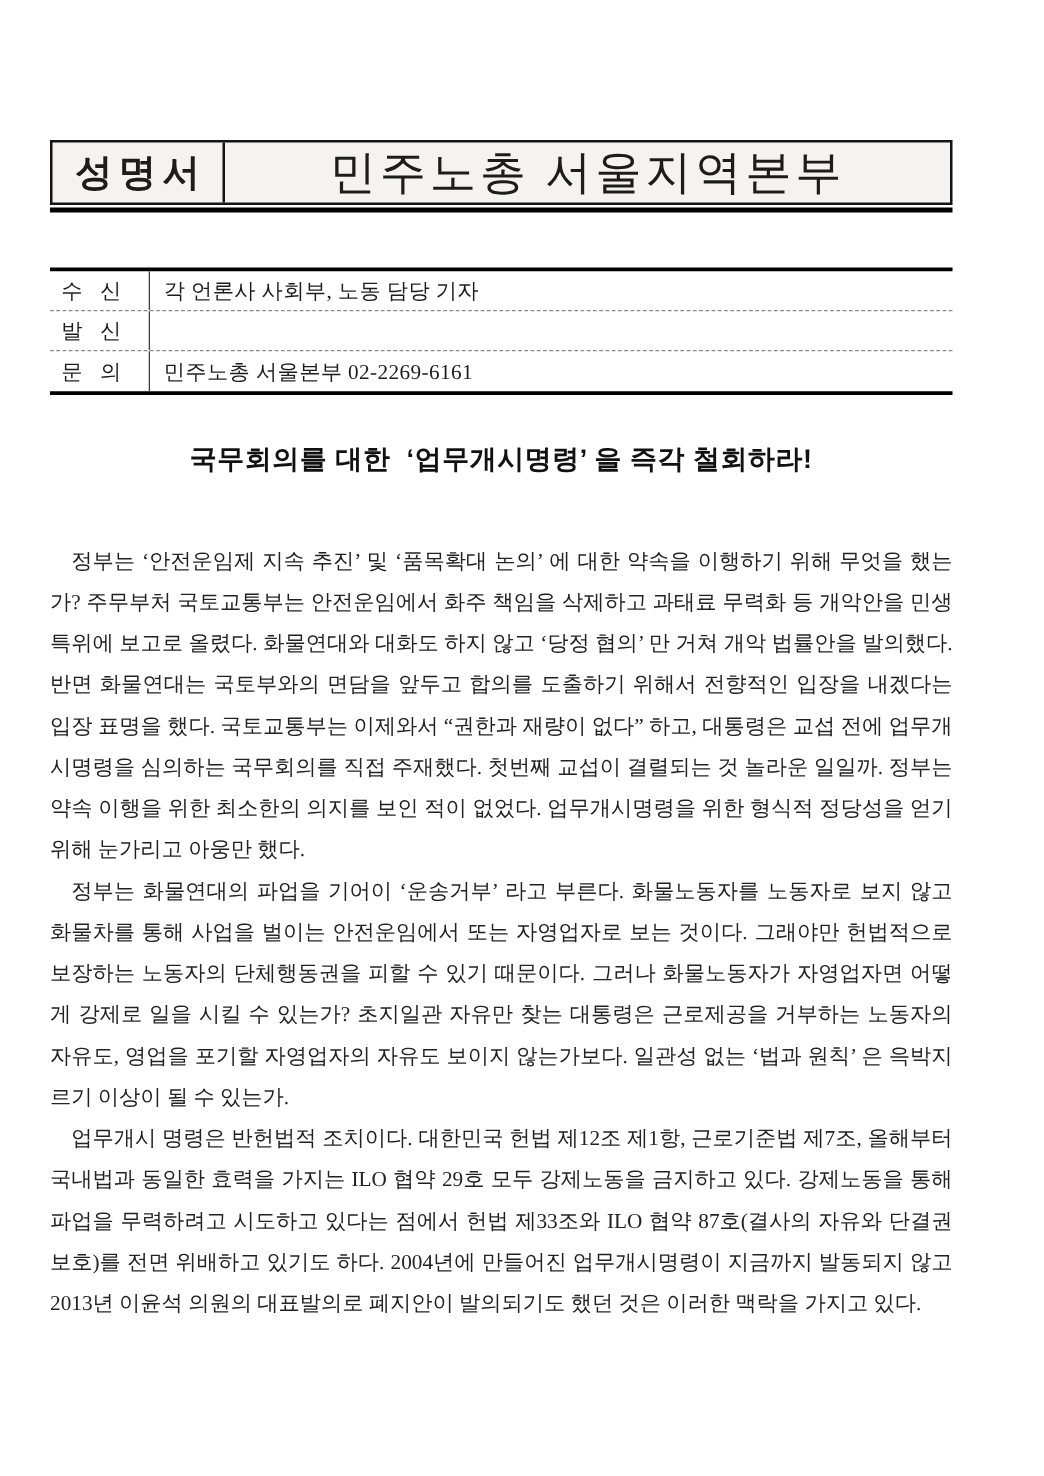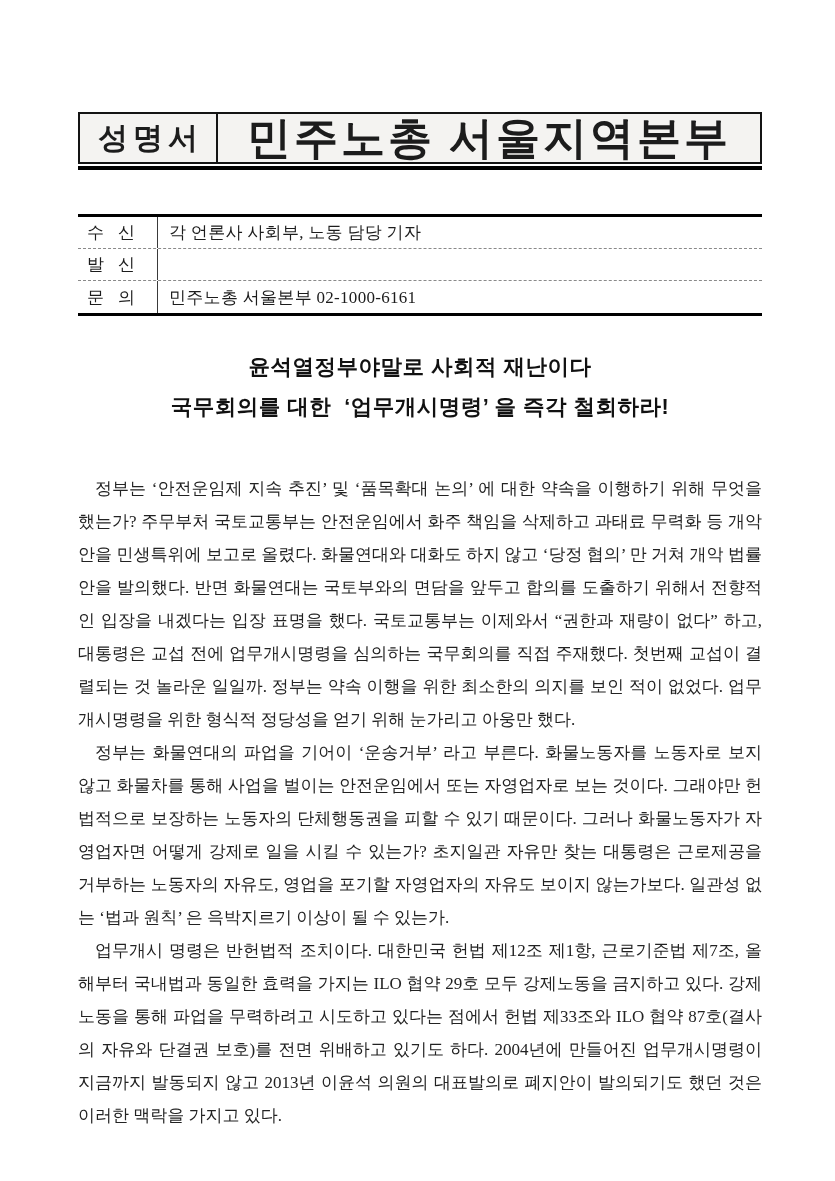--- a/index.html
+++ b/index.html
@@ -3,21 +3,21 @@
 <meta charset="utf-8">
 <style>
   * { margin:0; padding:0; box-sizing:border-box; }
   html,body { background:#8a8a8a; }
   .page {
     width:835px; height:1181px;
     margin:0 auto;
     background:#ffffff;
     color:#1c1c1c;
     font-family:"Liberation Serif","DejaVu Serif",serif;
-    padding:112px 73px 0 78px;
+    padding:112px 73px 0 40px;
     overflow:hidden;
     position:relative;
   }
 
   
   .header-wrap {
     border-bottom:4px solid #000;
     padding-bottom:2px;
   }
   .header-box {
@@ -29,21 +29,21 @@
   .header-cell-left {
     width:138px;
     border-right:2px solid #141414;
     display:flex; align-items:center; justify-content:center;
     font-size:30px; font-weight:700;
     letter-spacing:5px; text-indent:5px;
   }
   .header-cell-right {
     flex:1;
     display:flex; align-items:center; justify-content:center;
-    font-size:44px; font-weight:700;
+    font-size:37px; font-weight:400;
     letter-spacing:3px;
   }
 
   
   .info-table {
     margin-top:44px;
     border-top:3px solid #000;
     border-bottom:3px solid #000;
   }
   .info-row {
@@ -131,27 +131,26 @@
       </div>
     </div>
 
     <div class="info-row">
       <div class="info-label-cell">
         <span class="label-spread">
           <span>문</span>
           <span>의</span>
         </span>
       </div>
-      <div class="info-value-cell">민주노총 서울본부 02-1000-6161</div>
+      <div class="info-value-cell">민주노총 서울본부 02-2269-6161</div>
     </div>
 
   </div>
 
   <div class="title-block">
-    <div class="title-line">윤석열정부야말로 사회적 재난이다</div>
     <div class="title-line">국무회의를 대한  ‘업무개시명령’ 을 즉각 철회하라!</div>
   </div>
 
   <div class="body-text">
     <p>정부는 ‘안전운임제 지속 추진’ 및 ‘품목확대 논의’ 에 대한 약속을 이행하기 위해 무엇을 했는가? 주무부처 국토교통부는 안전운임에서 화주 책임을 삭제하고 과태료 무력화 등 개악안을 민생특위에 보고로 올렸다. 화물연대와 대화도 하지 않고 ‘당정 협의’ 만 거쳐 개악 법률안을 발의했다. 반면 화물연대는 국토부와의 면담을 앞두고 합의를 도출하기 위해서 전향적인 입장을 내겠다는 입장 표명을 했다. 국토교통부는 이제와서 “권한과 재량이 없다” 하고, 대통령은 교섭 전에 업무개시명령을 심의하는 국무회의를 직접 주재했다. 첫번째 교섭이 결렬되는 것 놀라운 일일까. 정부는 약속 이행을 위한 최소한의 의지를 보인 적이 없었다. 업무개시명령을 위한 형식적 정당성을 얻기 위해 눈가리고 아웅만 했다.</p>
     <p>정부는 화물연대의 파업을 기어이 ‘운송거부’ 라고 부른다. 화물노동자를 노동자로 보지 않고 화물차를 통해 사업을 벌이는 안전운임에서 또는 자영업자로 보는 것이다. 그래야만 헌법적으로 보장하는 노동자의 단체행동권을 피할 수 있기 때문이다. 그러나 화물노동자가 자영업자면 어떻게 강제로 일을 시킬 수 있는가? 초지일관 자유만 찾는 대통령은 근로제공을 거부하는 노동자의 자유도, 영업을 포기할 자영업자의 자유도 보이지 않는가보다. 일관성 없는 ‘법과 원칙’ 은 윽박지르기 이상이 될 수 있는가.</p>
     <p>업무개시 명령은 반헌법적 조치이다. 대한민국 헌법 제12조 제1항, 근로기준법 제7조, 올해부터 국내법과 동일한 효력을 가지는 ILO 협약 29호 모두 강제노동을 금지하고 있다. 강제노동을 통해 파업을 무력하려고 시도하고 있다는 점에서 헌법 제33조와 ILO 협약 87호(결사의 자유와 단결권 보호)를 전면 위배하고 있기도 하다. 2004년에 만들어진 업무개시명령이 지금까지 발동되지 않고 2013년 이윤석 의원의 대표발의로 폐지안이 발의되기도 했던 것은 이러한 맥락을 가지고 있다.</p>
 
   </div>
 

